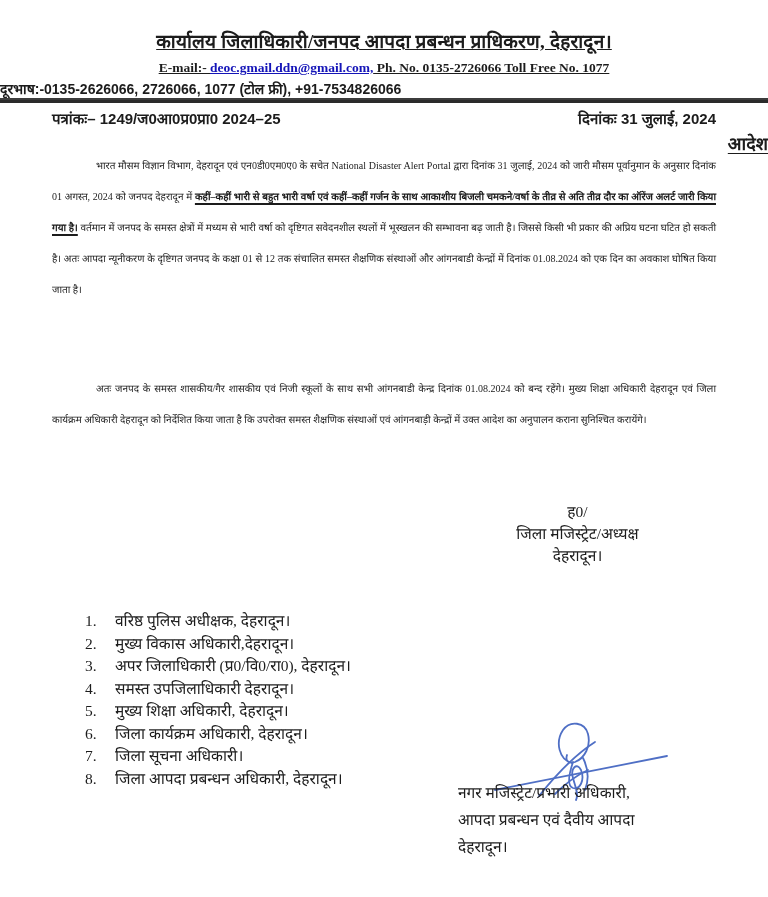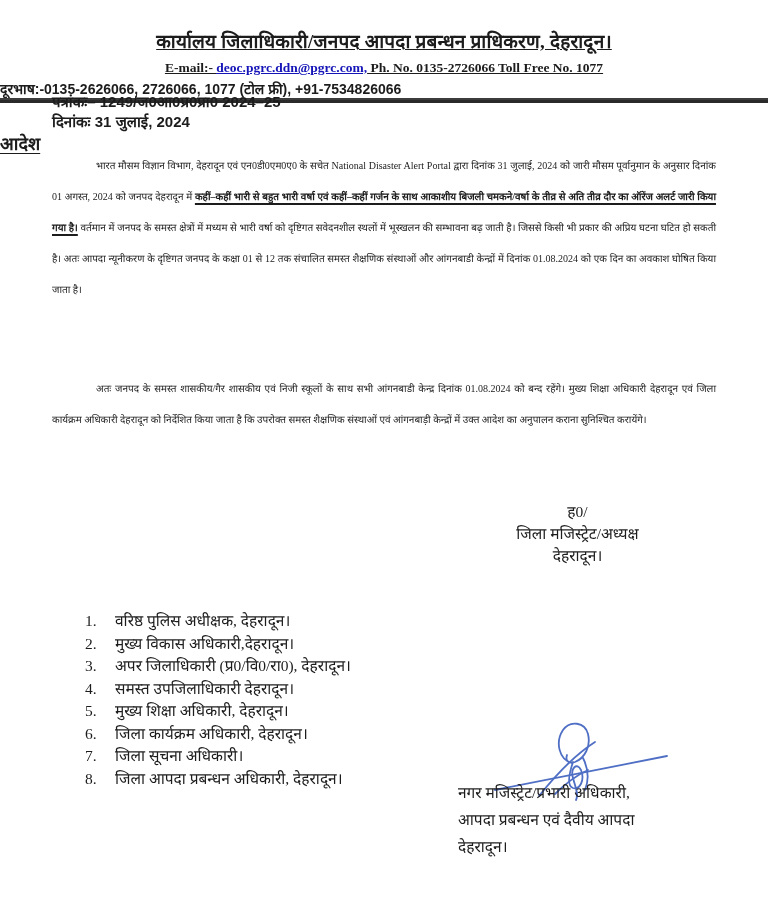--- a/index.html
+++ b/index.html
@@ -33,29 +33,28 @@
     font-size:14px; font-weight:bold;
     font-family:"Liberation Sans","DejaVu Sans",sans-serif;
   }
   .double-rule {
     position:absolute; top:98px; left:0; right:0;
     height:3px;
     border-top:2px solid #3c3c3c;
     border-bottom:3px solid #2a2a2a;
   }
   .ref-row {
-    position:absolute; top:91px; left:52px; right:52px;
+    position:absolute; top:108px; left:52px; right:52px;
     display:flex; justify-content:space-between;
     font-size:15px; font-weight:bold;
     font-family:"Liberation Sans","DejaVu Sans",sans-serif;
-    flex-direction:column;
   }
   .order-heading {
     position:absolute; top:131px; left:0; right:0;
-    text-align:left;
+    text-align:right;
     font-size:18px; font-weight:bold;
     text-decoration:underline;
     text-underline-offset:3px;
   }
   
   .para {
     position:absolute; left:52px; width:664px;
     font-size:10px; line-height:31px;
     text-align:justify;
     text-indent:44px;
@@ -96,21 +95,21 @@
   .copy-item .num { width:30px; flex:0 0 30px; }
 </style>
 </head>
 <body>
 
 <div class="page">
 
   <div class="office-title">कार्यालय जिलाधिकारी/जनपद आपदा प्रबन्धन प्राधिकरण, देहरादून।</div>
 
   <div class="contact-line">
-    <span>E-mail:- </span><span class="email-link">deoc.pgrc.ddn@pgrc.com,</span><span> Ph. No. 0135-2726066 Toll Free No. 1077</span>
+    <span>E-mail:- </span><span class="email-link">deoc.gmail.ddn@gmail.com,</span><span> Ph. No. 0135-2726066 Toll Free No. 1077</span>
   </div>
 
   <div class="phone-line">दूरभाष:-0135-2626066, 2726066, 1077 (टोल फ्री), +91-7534826066</div>
 
   <div class="double-rule"></div>
 
   <div class="ref-row">
     <span>पत्रांकः– 1249/ज0आ0प्र0प्रा0 2024–25</span>
     <span>दिनांकः  31 जुलाई, 2024</span>
   </div>

